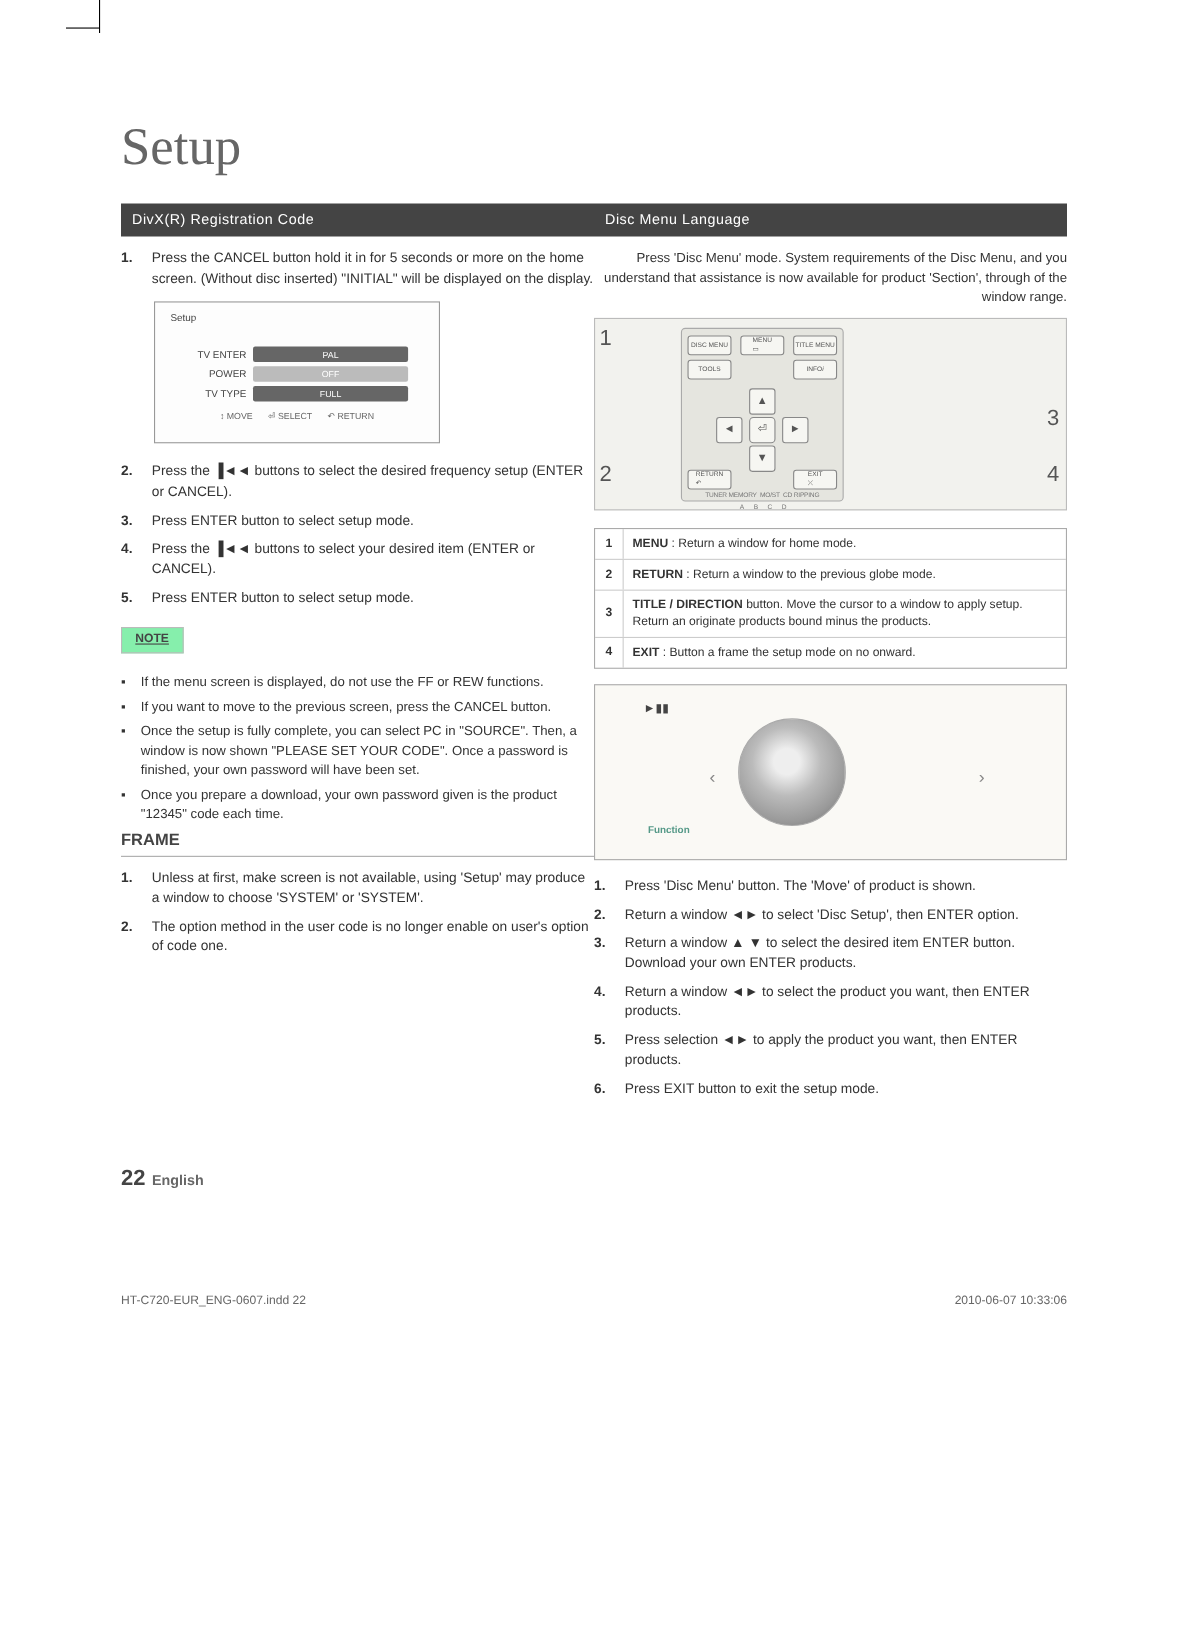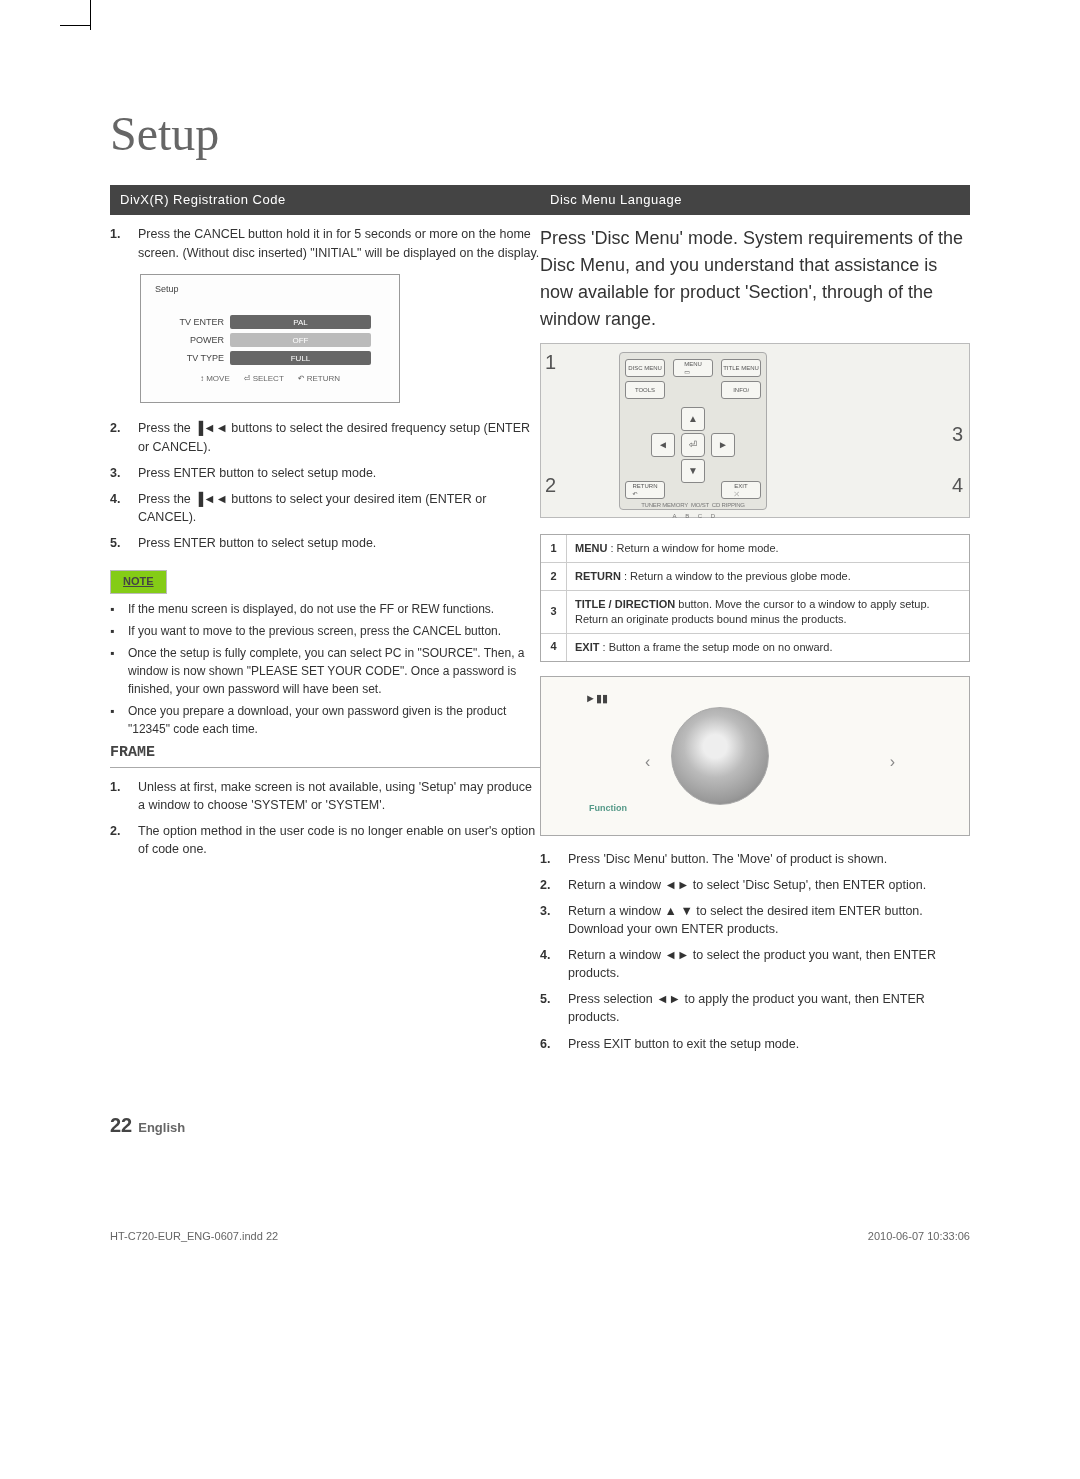--- a/index.html
+++ b/index.html
@@ -97,49 +97,49 @@
   .osd-bar.dark { background:#666; }
   .osd-footer {
     font-size: 8px; color:#666;
     margin-top:8px; display:flex; gap:14px; justify-content:center;
   }
   .note-box {
     margin-top: 18px;
   }
   .note-label {
     display: inline-block;
-    background: #84cc16;
+    background: #86efac;
     border: 1px solid #bbb;
     padding: 3px 12px;
     font-size: 11px;
     font-weight: bold;
     color: #444;
-    margin-bottom: 6px;
+    margin-bottom: 17px;
     text-decoration: underline;
   }
   .note-list {
     font-size: 12px;
     line-height: 1.5;
   }
   .note-list .bullet {
     display: flex; gap: 8px; margin-bottom: 4px;
   }
   .note-list .bullet .m { min-width: 10px; }
   .subsection-title {
     font-size: 15px;
     color: #444;
     border-bottom: 1px solid #aaa;
     padding-bottom: 4px;
     margin-bottom: 10px;
-    font-family: Liberation Mono, monospace;
   }
   .body-text {
-    font-size: 18px;
+    font-size: 12px;
     line-height: 1.5;
     margin-bottom: 10px;
+    text-align: right;
   }
   .frame-steps {
     font-size: 12.5px;
   }
   .frame-steps .step { margin-bottom: 8px; }
   
   .remote-wrap {
     position: relative;
     border: 1px solid #bbb;
     height: 175px;

